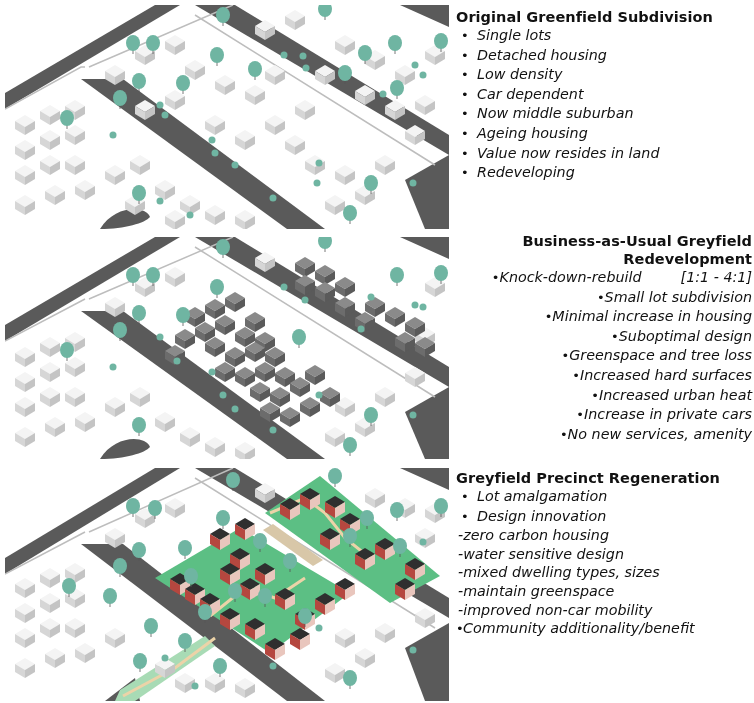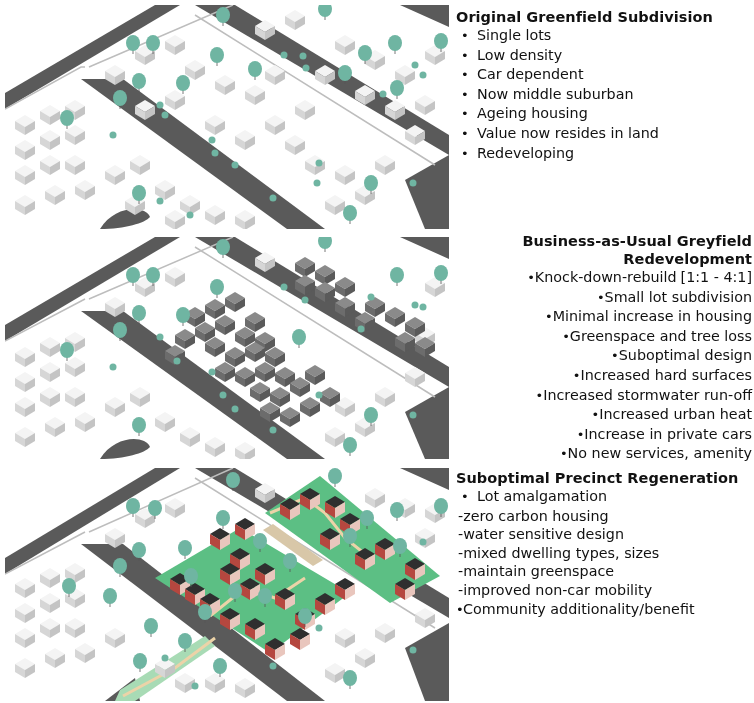--- a/index.html
+++ b/index.html
@@ -6,26 +6,26 @@
   html, body { width: 754px; height: 703px; background: #ffffff; overflow: hidden; }
   body { position: relative; font-family: "DejaVu Sans", sans-serif; color: #111; }
 
   .panel { position: absolute; left: 0; width: 754px; }
   .panel-illustration { position: absolute; left: 5px; width: 444px; overflow: hidden; background: #fff; }
   .panel-illustration svg { display: block; width: 444px; height: 100%; }
   .panel-text { position: absolute; left: 456px; width: 296px; }
 
   .panel-title { font-weight: bold; font-size: 14.5px; line-height: 18px; letter-spacing: 0.05px; white-space: nowrap; }
   .bullet-list { list-style: none; }
-  .bullet-list li { font-size: 14.3px; line-height: 18.6px; white-space: nowrap; }
+  .bullet-list li { font-size: 14.3px; line-height: 18.6px; white-space: nowrap; font-style: italic; }
   .bullet-list li.bullet { padding-left: 5px; }
   .bullet-list li.bullet::before { content: "\2022"; display: inline-block; width: 16px; font-size: 13px; }
   .bullet-list li.dash { padding-left: 2px; }
   .bullet-list li.tight-bullet::before { content: "\2022"; display: inline-block; width: 7px; font-size: 13px; }
-  .ratio { display: inline-block; margin-left: 4px; }
+  .ratio { display: inline-block; margin-left: 39px; }
 
   #panel-1 { top: 0; height: 230px; }
   #panel-1 .panel-illustration { top: 5px; height: 224px; }
   #panel-1 .panel-text { top: 8px; }
 
   #panel-2 { top: 230px; height: 232px; text-align: right; }
   #panel-2 .panel-illustration { top: 7px; height: 222px; }
   #panel-2 .panel-text { top: 2px; }
 
   #panel-3 { top: 462px; height: 241px; }
@@ -170,20 +170,21 @@
         <use href="#tree-small" x="155" y="196"></use>
           <use href="#tree-small" x="185" y="210"></use>
           <use href="#tree-small" x="268" y="193"></use>
       </g>
     </svg>
   </div>
   <div class="panel-text">
     <div class="panel-title">Original Greenfield Subdivision</div>
     <ul class="bullet-list">
       <li class="bullet">Single lots</li>
+      <li class="bullet">Detached housing</li>
       <li class="bullet">Low density</li>
       <li class="bullet">Car dependent</li>
       <li class="bullet">Now middle suburban</li>
       <li class="bullet">Ageing housing</li>
       <li class="bullet">Value now resides in land</li>
       <li class="bullet">Redeveloping</li>
     </ul>
   </div>
 </section>
 
@@ -308,24 +309,23 @@
   </div>
   <div class="panel-text">
     <div class="panel-title">
       <div>Business-as-Usual Greyfield</div>
       <div>Redevelopment</div>
     </div>
     <ul class="bullet-list">
       <li class="bullet"><span>Knock-down-rebuild</span><span class="ratio">[1:1 - 4:1]</span></li>
       <li class="bullet">Small lot subdivision</li>
       <li class="bullet">Minimal increase in housing</li>
+      <li class="bullet">Suboptimal design</li>
       <li class="bullet">Greenspace and tree loss</li>
-      <li class="bullet">Suboptimal design</li>
       <li class="bullet">Increased hard surfaces</li>
-      <li class="bullet">Increased stormwater run-off</li>
       <li class="bullet">Increased urban heat</li>
       <li class="bullet">Increase in private cars</li>
       <li class="bullet">No new services, amenity</li>
     </ul>
   </div>
 </section>
 
 <section class="panel" id="panel-3">
   <div class="panel-illustration">
     <svg viewBox="0 0 444 233" preserveAspectRatio="none">
@@ -443,23 +443,24 @@
         <use href="#tree-small" x="314" y="160"></use>
           <use href="#tree-small" x="408" y="182"></use>
           <use href="#tree-small" x="268" y="198"></use>
         <use href="#tree-small" x="418" y="74"></use>
           <use href="#tree-small" x="160" y="190"></use>
           <use href="#tree-small" x="190" y="218"></use>
       </g>
     </svg>
   </div>
   <div class="panel-text">
-    <div class="panel-title">Suboptimal Precinct Regeneration</div>
+    <div class="panel-title">Greyfield Precinct Regeneration</div>
     <ul class="bullet-list">
       <li class="bullet">Lot amalgamation</li>
+      <li class="bullet">Design innovation</li>
       <li class="dash">-zero carbon housing</li>
       <li class="dash">-water sensitive design</li>
       <li class="dash">-mixed dwelling types, sizes</li>
       <li class="dash">-maintain greenspace</li>
       <li class="dash">-improved non-car mobility</li>
       <li class="tight-bullet">Community additionality/benefit</li>
     </ul>
   </div>
 </section>
 

